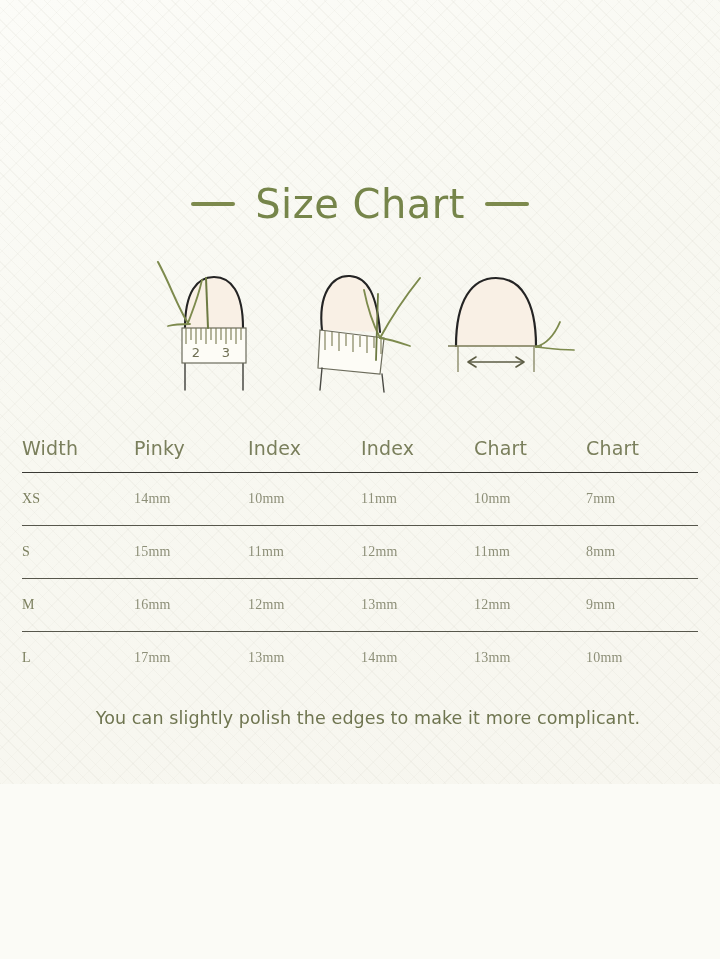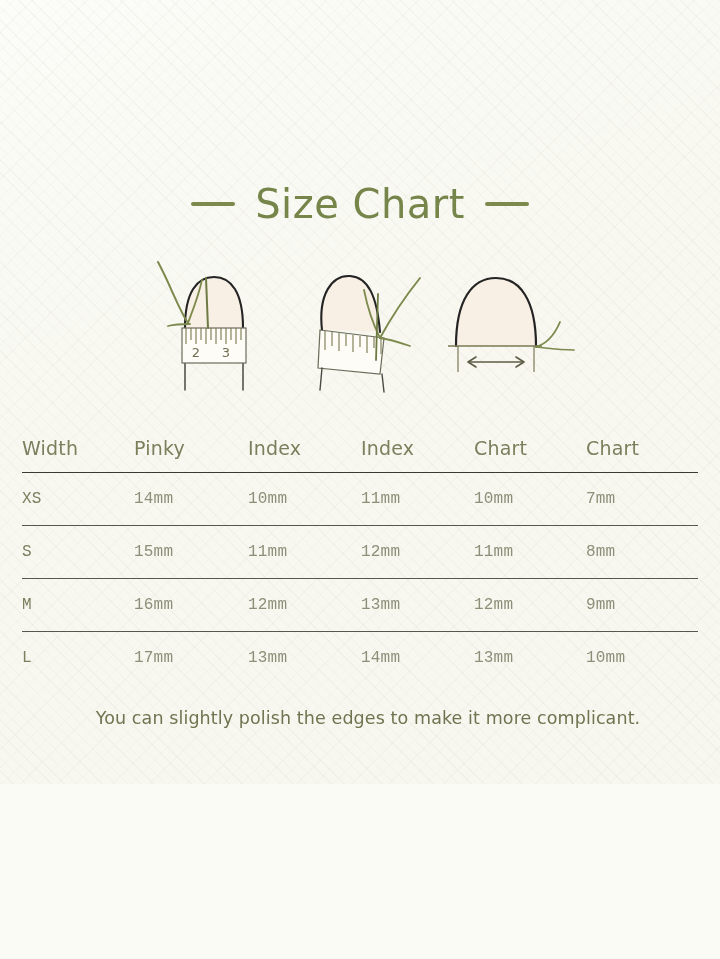--- a/index.html
+++ b/index.html
@@ -93,22 +93,22 @@
     font-family: "DejaVu Sans", sans-serif;
     font-size: 19px;
     color: #7a7f5c;
     letter-spacing: 0.2px;
   }
   .size-table thead tr {
     border-bottom: 1.6px solid #3a3a34;
   }
   .size-table tbody td {
     height: 52px;
-    font-family: Liberation Mono, monospace;
-    font-size: 16px;
+    font-family: Liberation Serif, serif;
+    font-size: 14px;
     color: #8d8f78;
     letter-spacing: 0.2px;
   }
   .size-table tbody td.size-label {
     color: #7b7f5e;
   }
   .size-table tbody tr {
     border-bottom: 1.3px solid #57574c;
   }
   .size-table tbody tr:last-child {

